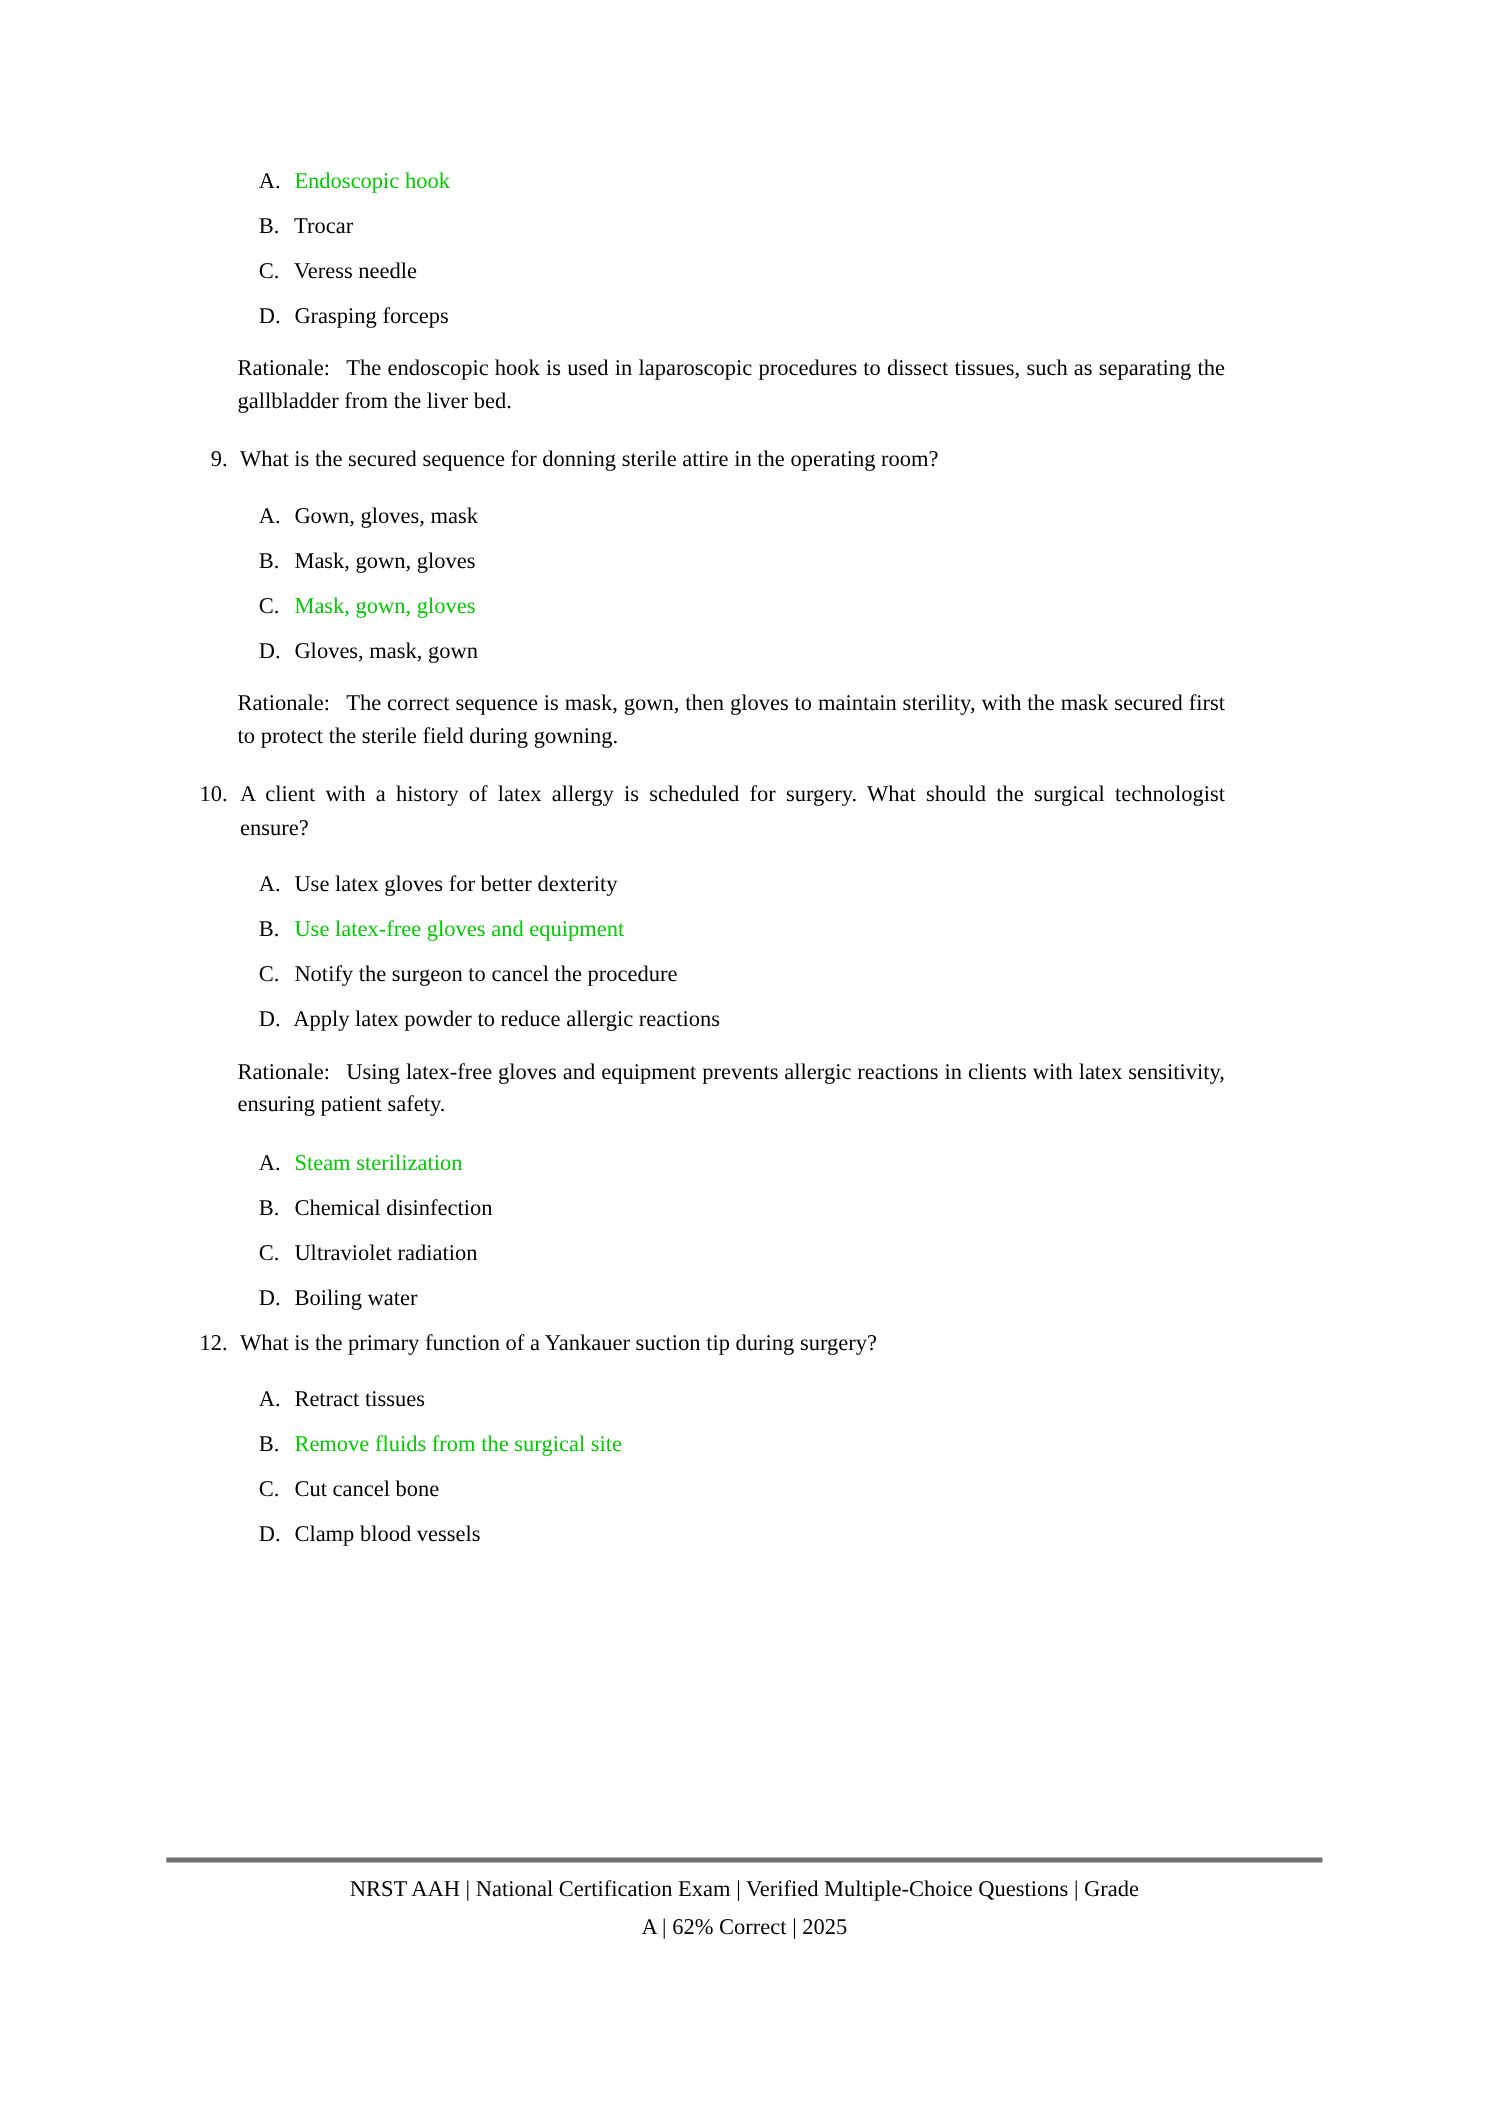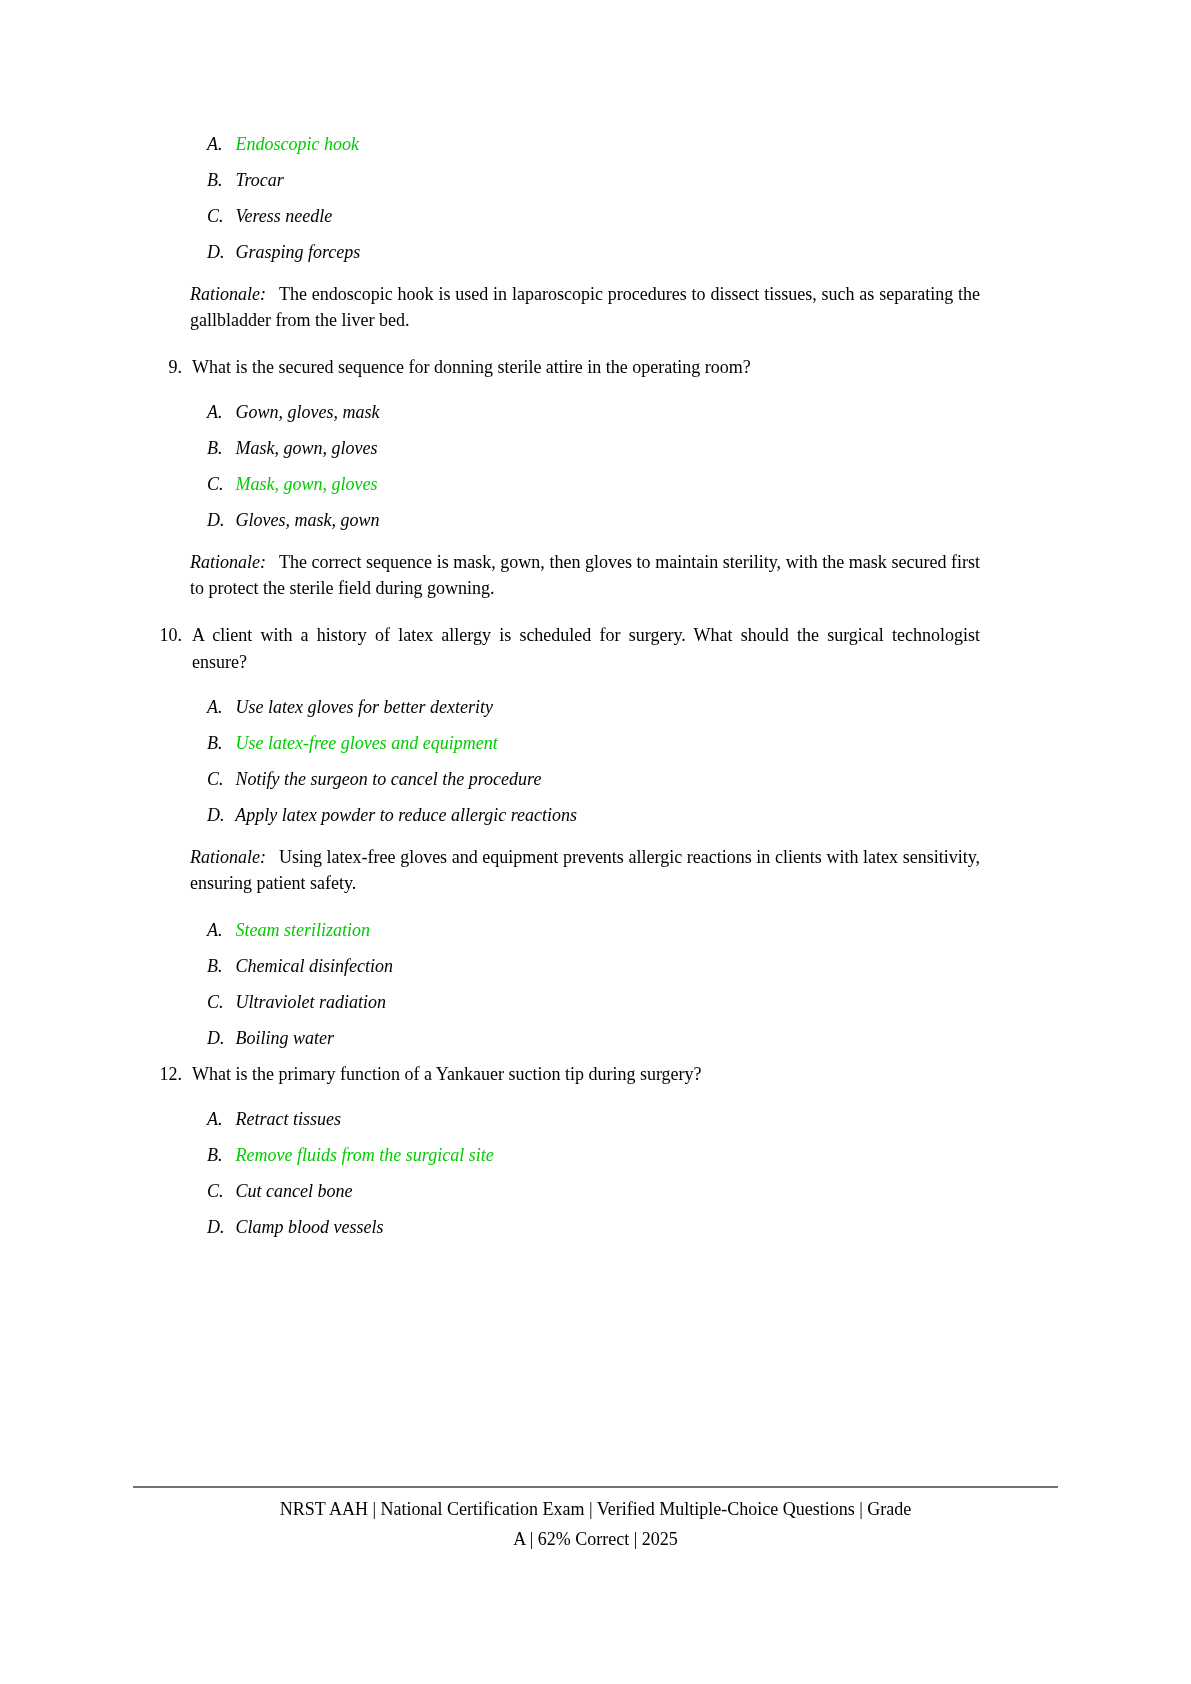--- a/index.html
+++ b/index.html
@@ -19,37 +19,37 @@
     position: absolute;
     top: 131px;
     left: 150px;
     width: 830px;
   }
   .question { }
   .q-head { display: flex; margin-bottom: 18px; }
   .q-num { flex: none; width: 32px; text-align: right; margin-right: 10px; line-height: 27px; }
   .q-text { flex: 1; text-align: justify; line-height: 27px; }
   ol.options { list-style: none; padding-left: 57px; }
-  ol.options li { line-height: 26px; margin-bottom: 10px; font-style: italic; }
+  ol.options li { line-height: 26px; margin-bottom: 10px; }
   .opt-letter { display: inline-block; min-width: 24px; }
   li.correct .opt-text { color: var(--correct-green, #00cc00); }
   .rationale {
     margin-left: 40px;
     margin-top: 16px;
     margin-bottom: 21px;
     text-align: justify;
     line-height: 26px;
   }
-  .rationale-label { font-style: italic; margin-right: 13px; }
+  .rationale-label { margin-right: 13px; }
   .page-footer {
     position: absolute;
     top: 1486px;
     left: 133px;
     width: 925px;
-    border-top: 2px solid #737373;
+    border-top: 4px solid #737373;
     padding-top: 6px;
     text-align: center;
     line-height: 30px;
   }
 </style>
 </head>
 <body>
 
 <div class="page">
   <main class="content">

